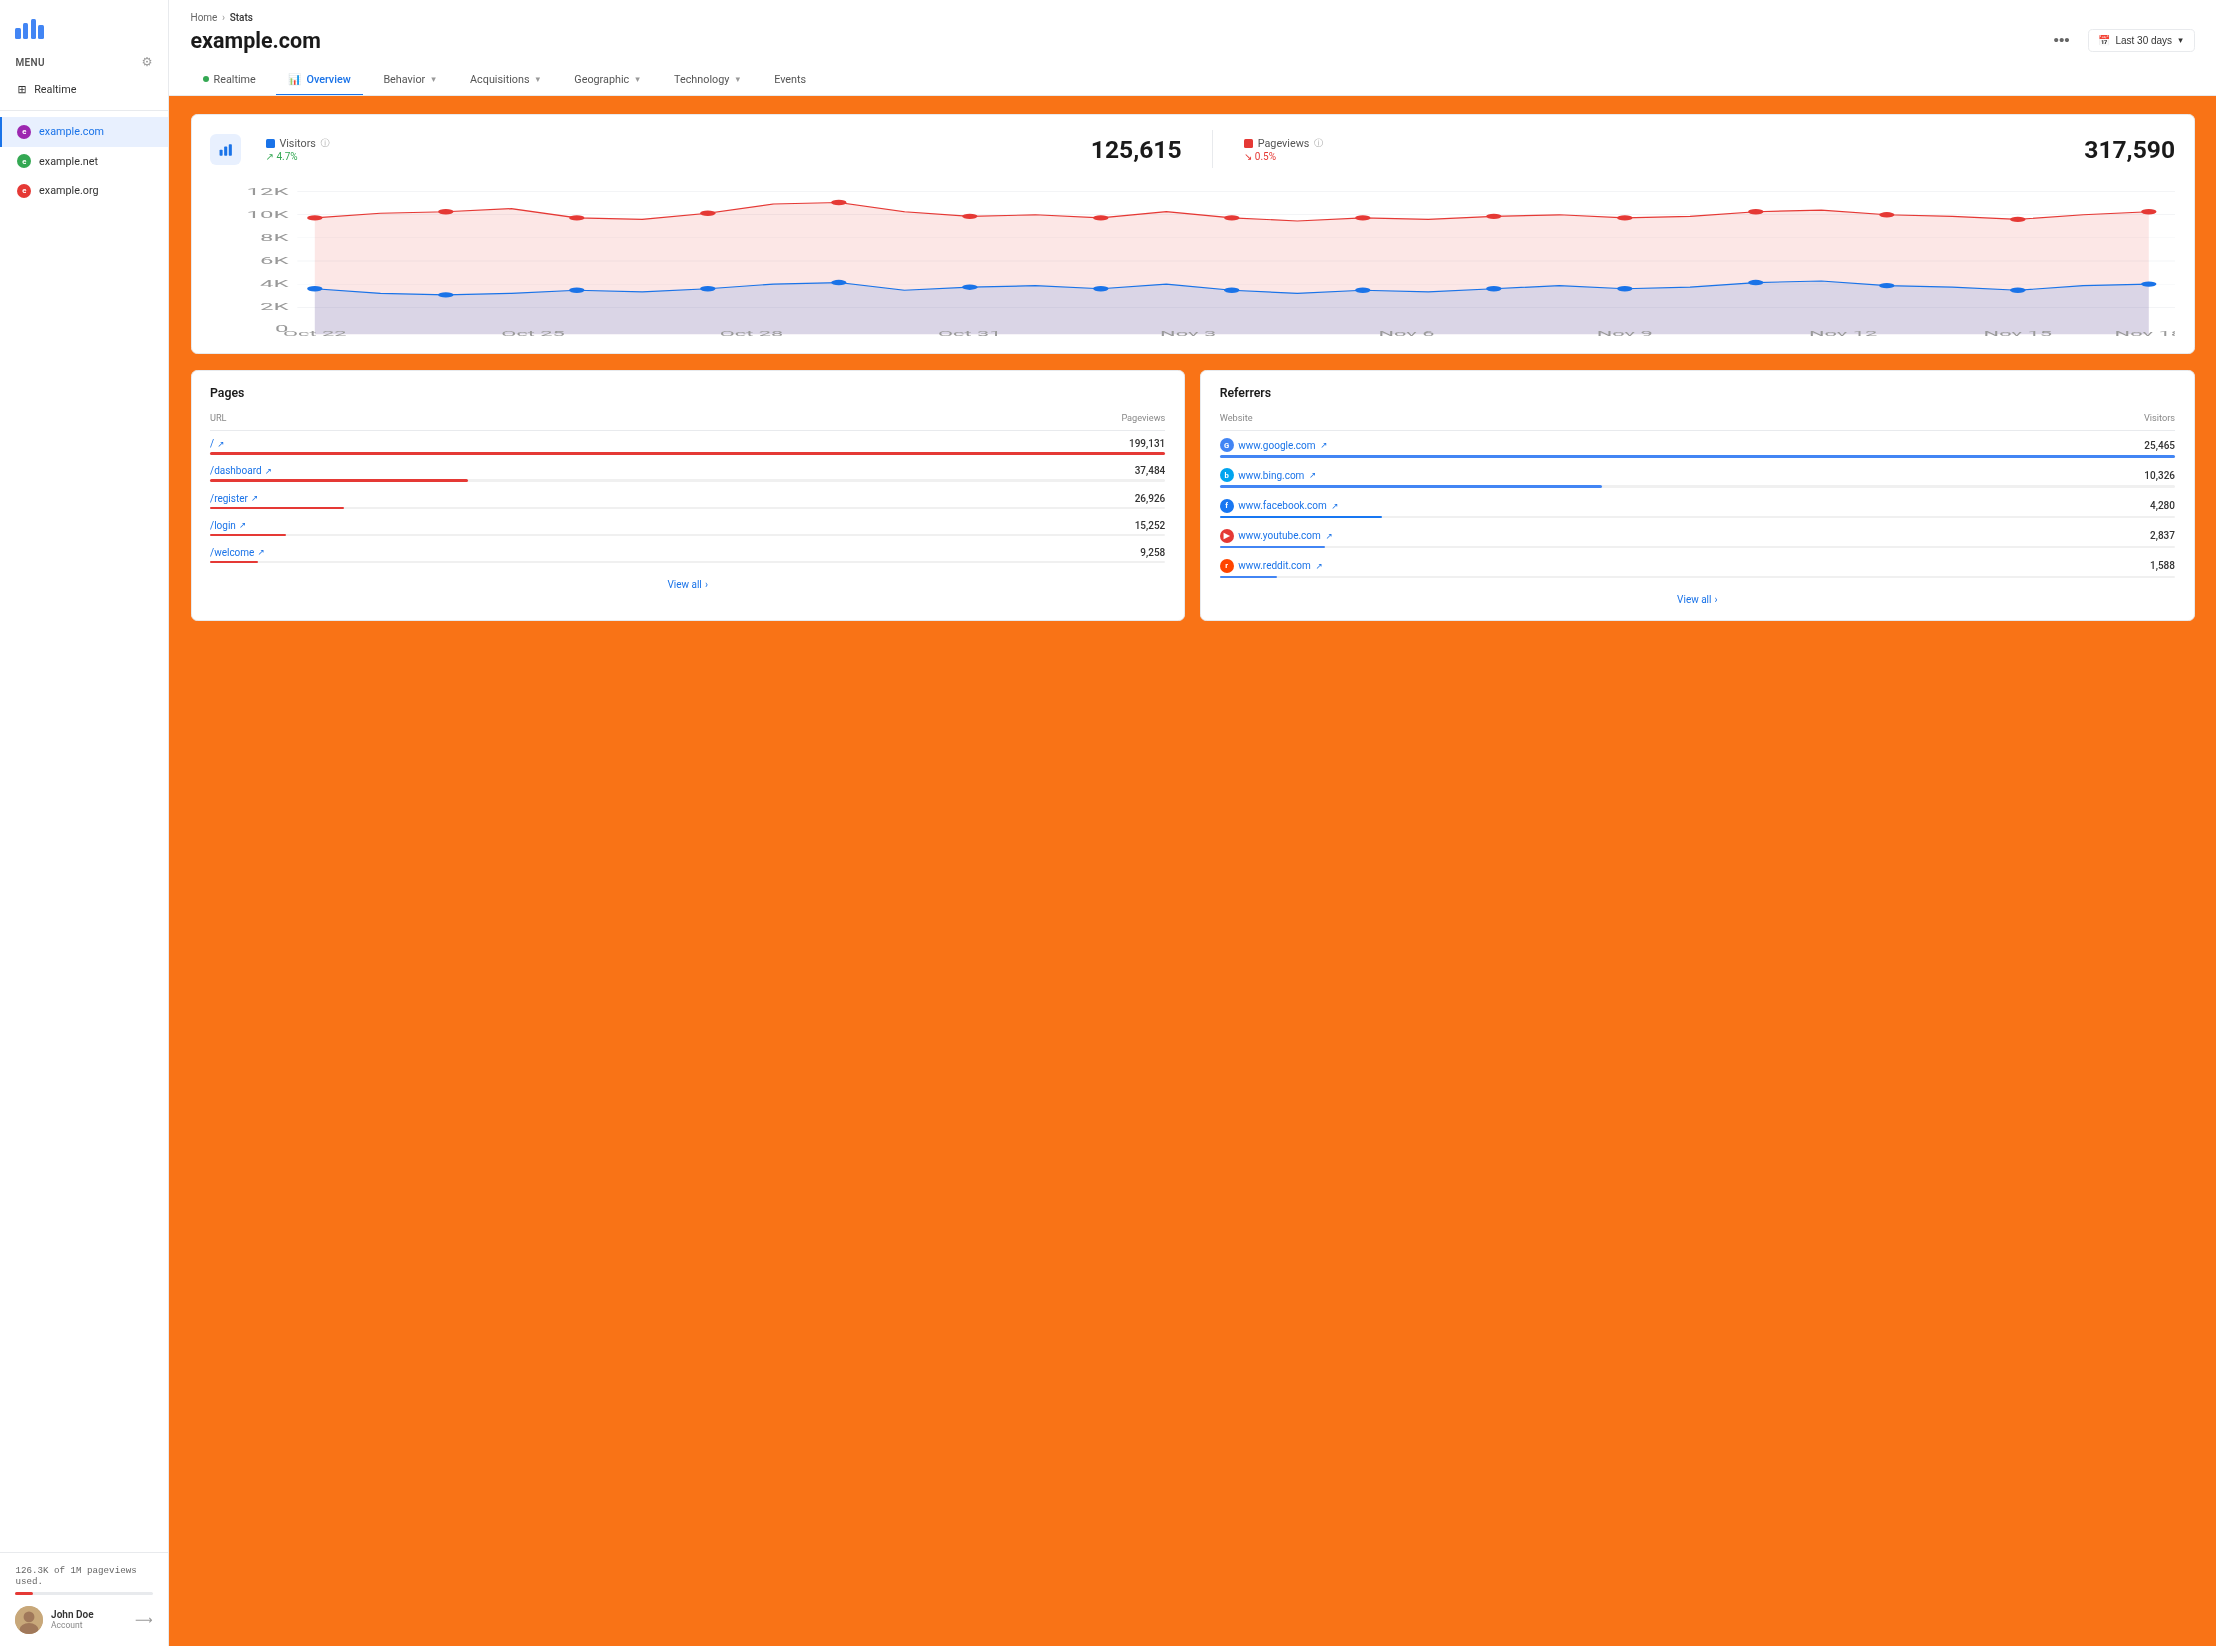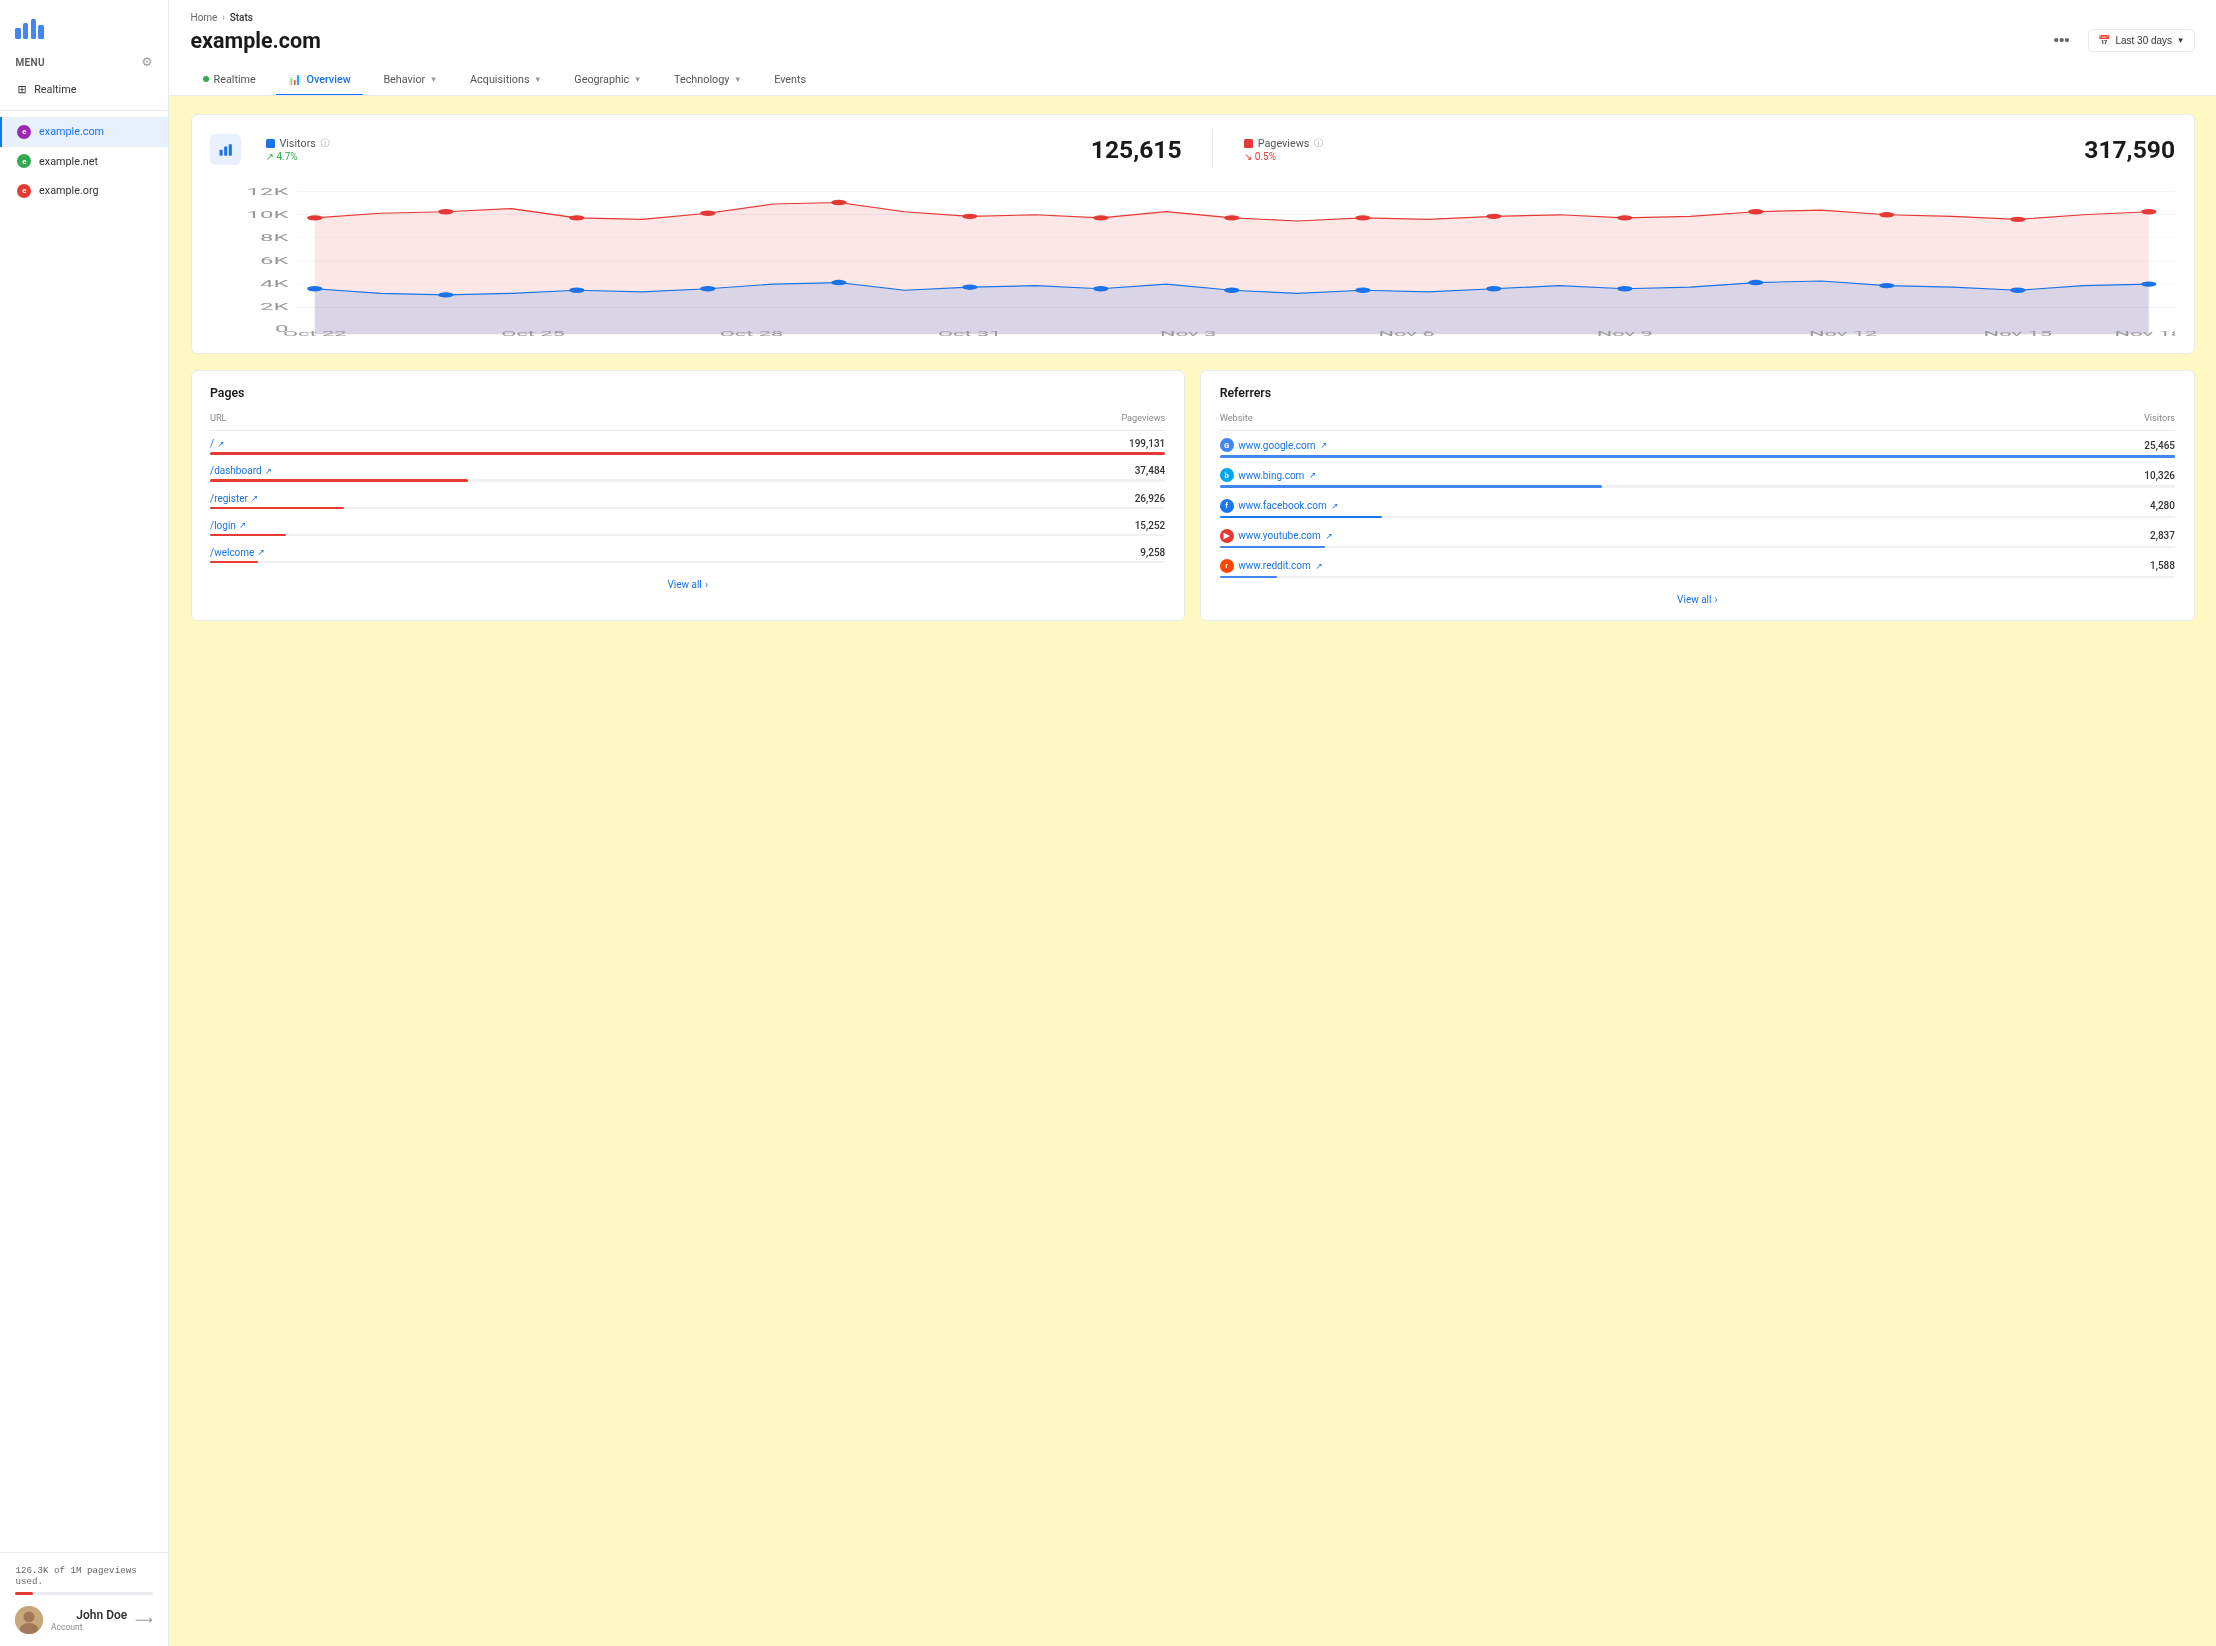--- a/index.html
+++ b/index.html
@@ -117,31 +117,31 @@
       border-radius: 50%;
       background: #c8a87a;
       display: flex;
       align-items: center;
       justify-content: center;
       font-size: 12.3px;
       overflow: hidden;
       flex-shrink: 0;
     }
     .user-info { flex: 1; }
-    .user-name { font-size: 12px; font-weight: 600; color: #333; text-align: right; }
+    .user-name { font-size: 10px; font-weight: 600; color: #333; }
     .user-role { font-size: 8.5px; color: #888; }
     .user-logout { color: #999; font-size: 12.3px; cursor: pointer; }
 
     
     #main {
       flex: 1;
       display: flex;
       flex-direction: column;
       overflow-y: auto;
-      background: #fef9c3;
+      background: #f97316;
     }
 
     
     .main-header {
       background: #fff;
       padding: 12.3px 21.5px 0;
       border-bottom: 0.8px solid #e8eaed;
     }
     .breadcrumb {
       display: flex;

